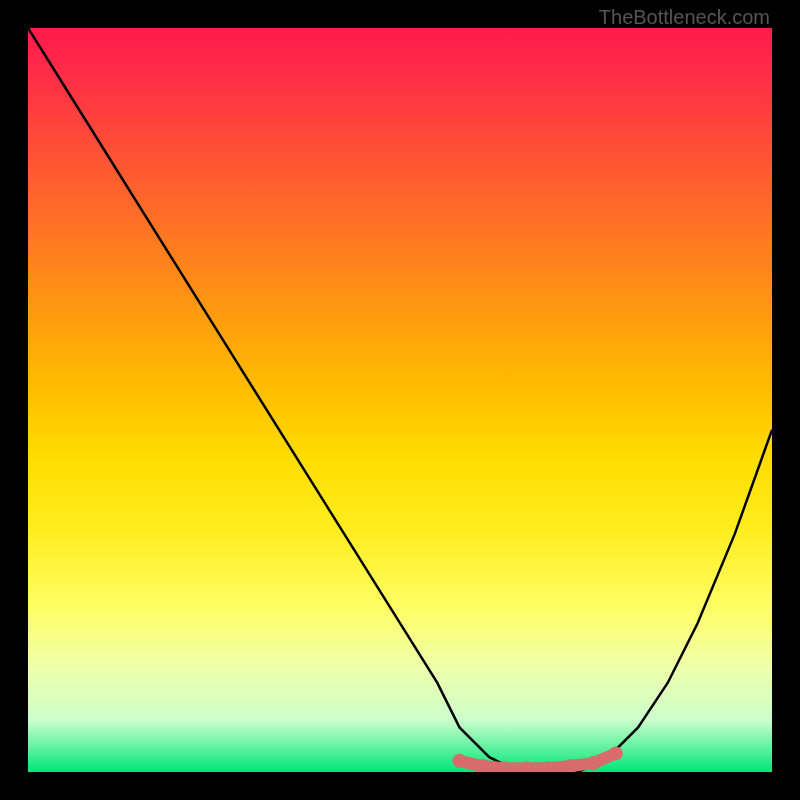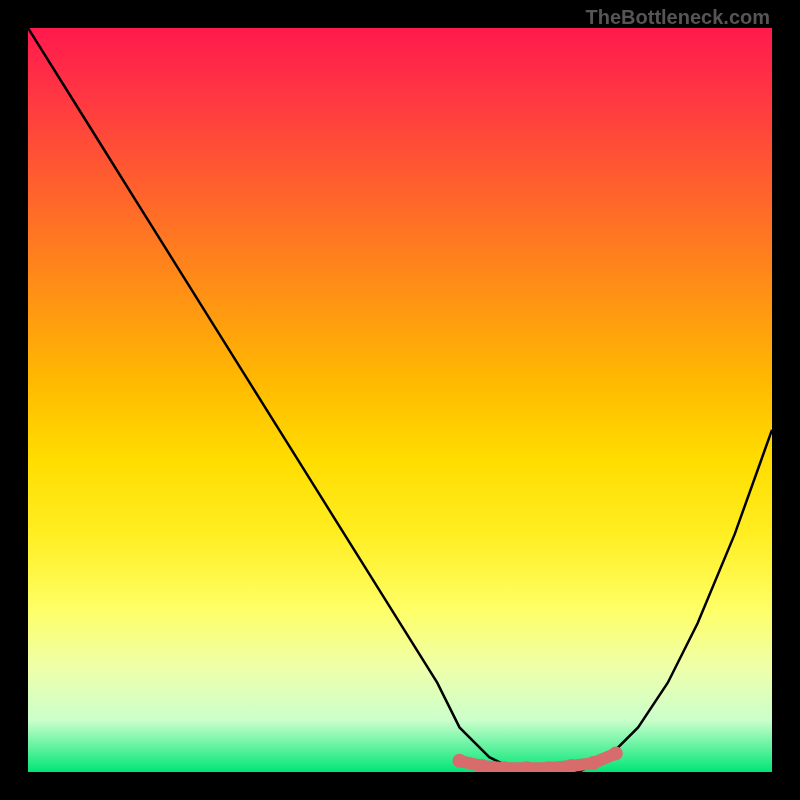--- a/index.html
+++ b/index.html
@@ -31,21 +31,21 @@
       #ccffcc 93%,
       #00e676 100%
     );
   }
   .watermark {
     position: absolute;
     top: 6px;
     right: 30px;
     color: #555;
     font-size: 20px;
-    font-weight: 700;
+    font-weight: 400;
     margin-left: 46px;
   }
   svg.curve {
     position: absolute;
     left: 28px;
     top: 28px;
     width: 744px;
     height: 744px;
   }
 </style>

